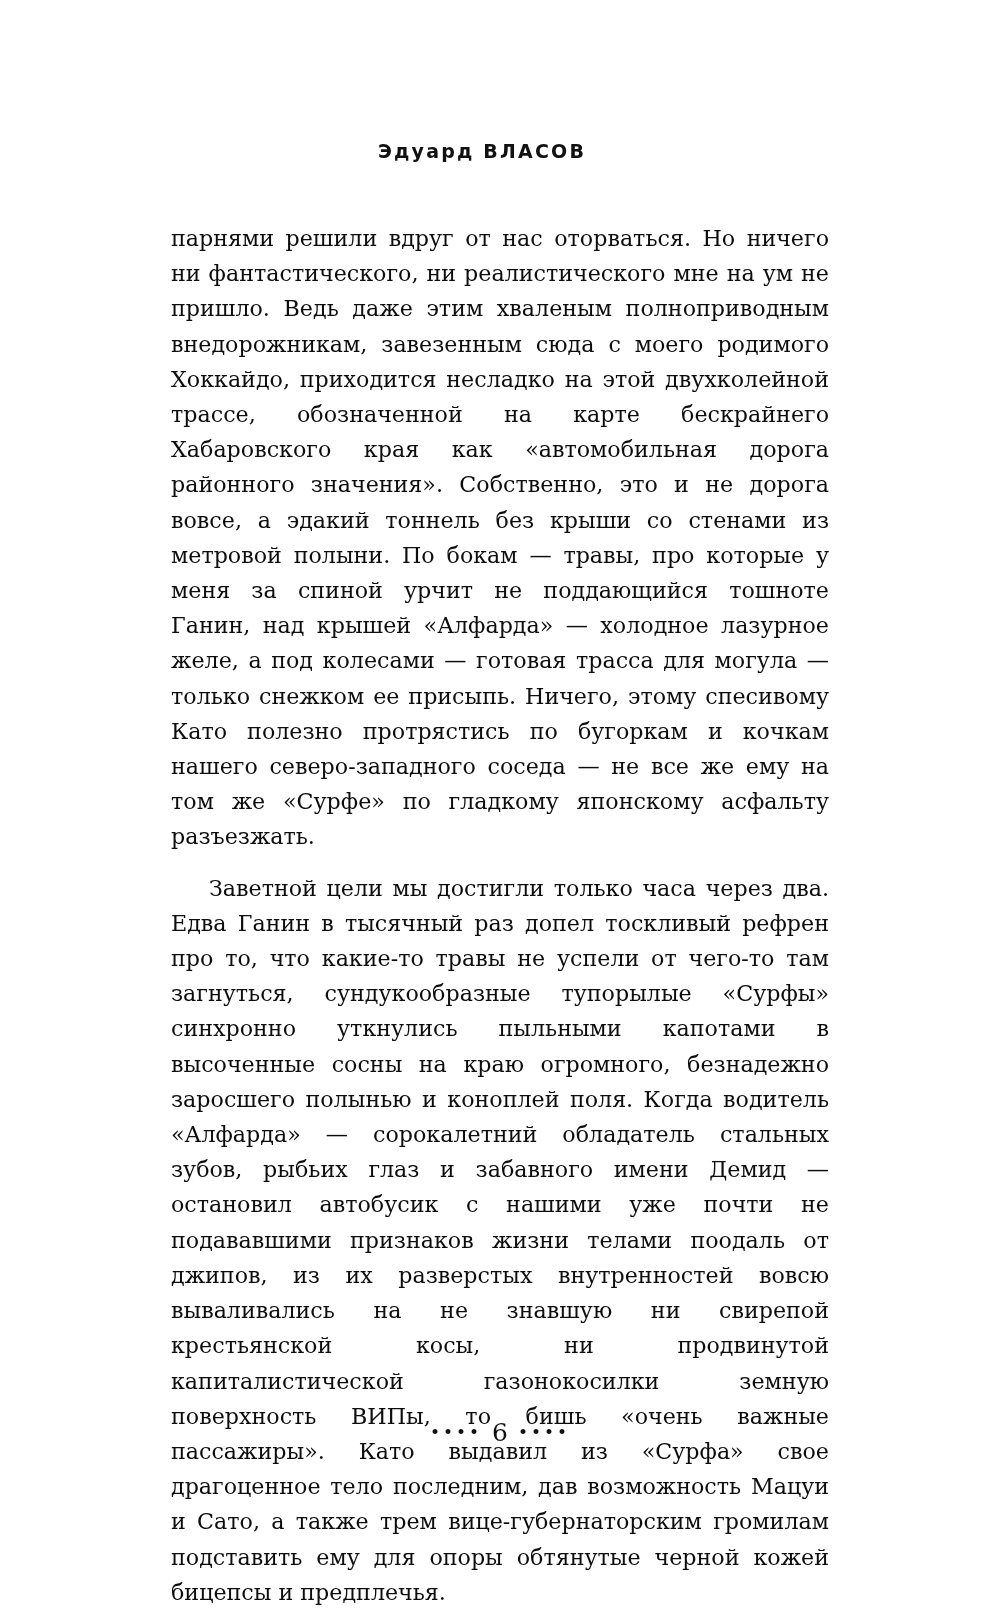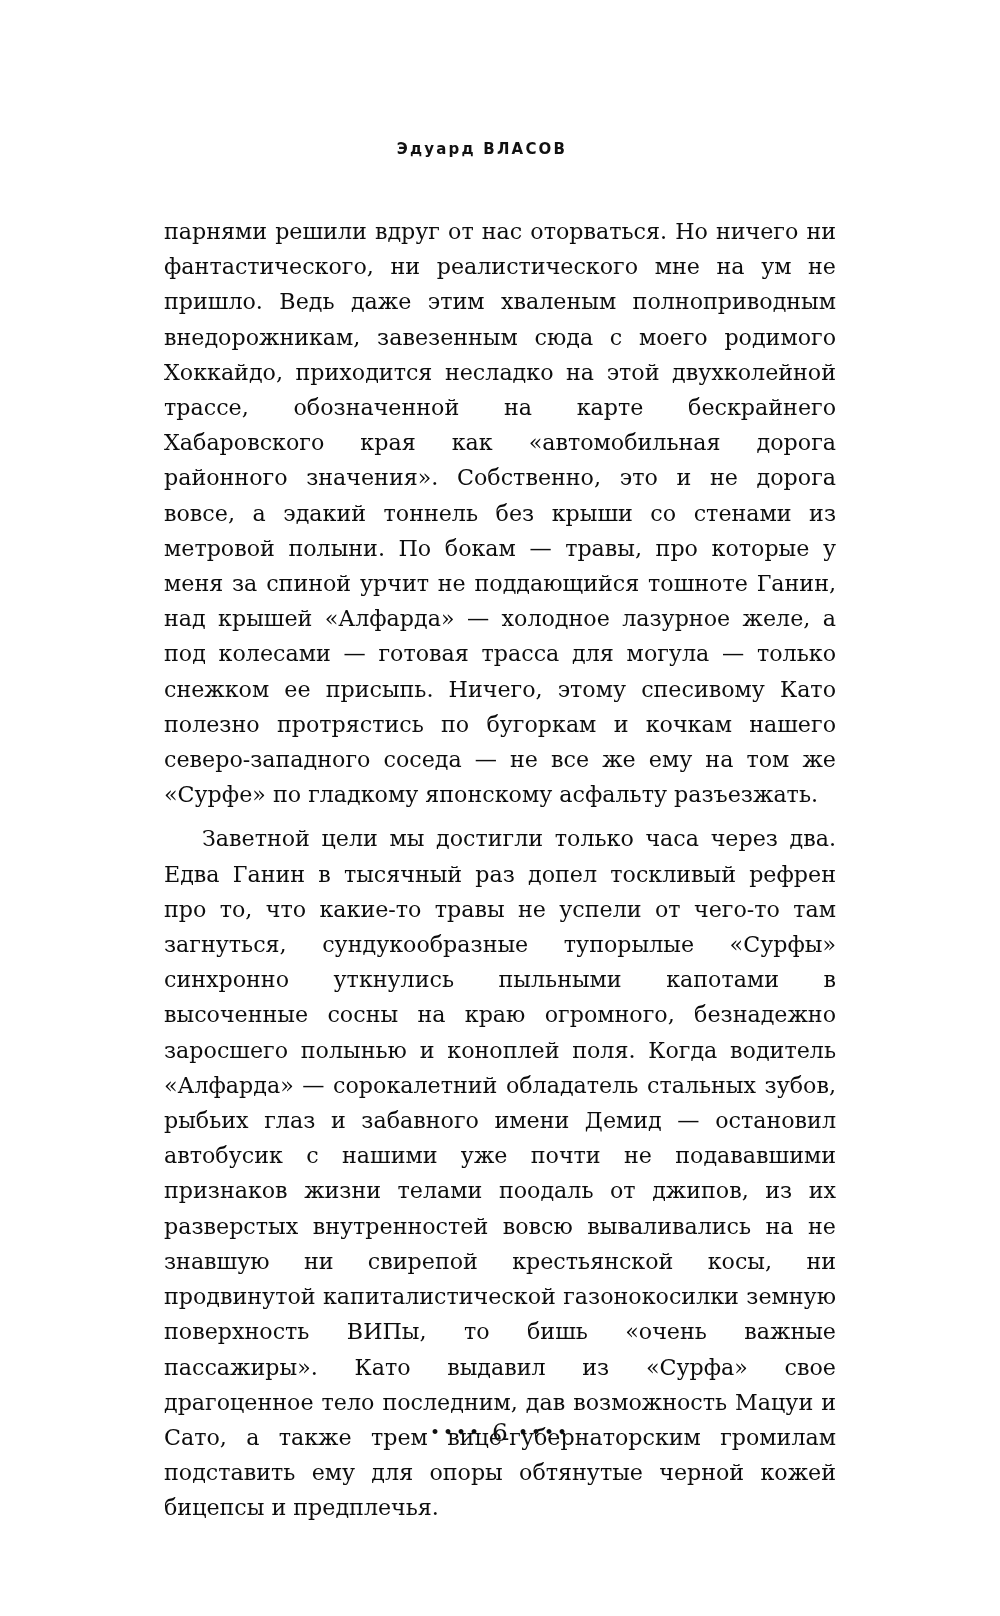--- a/index.html
+++ b/index.html
@@ -23,39 +23,39 @@
     background: #ffffff;
   }
   .running-head {
     position: absolute;
     left: 0;
     top: 140px;
     width: 964px;
     text-align: center;
     font-family: "DejaVu Sans", sans-serif;
     font-weight: bold;
-    font-size: 15px;
+    font-size: 19px;
     letter-spacing: 2.2px;
     color: #111111;
   }
   .body-text {
     position: absolute;
     left: 155px;
     top: 205px;
     width: 690px;
     font-family: "DejaVu Serif", serif;
     font-size: 22.2px;
     line-height: 35.2px;
     text-align: justify;
     text-justify: inter-word;
     color: #0d0d0d;
     hyphens: manual;
   }
   .body-text p {
-    margin: 9px;
+    margin: 16px;
     text-indent: 0;
   }
   .body-text p.indent {
     text-indent: 38px;
   }
   .folio {
     position: absolute;
     left: 0;
     top: 1418px;
     width: 1000px;

